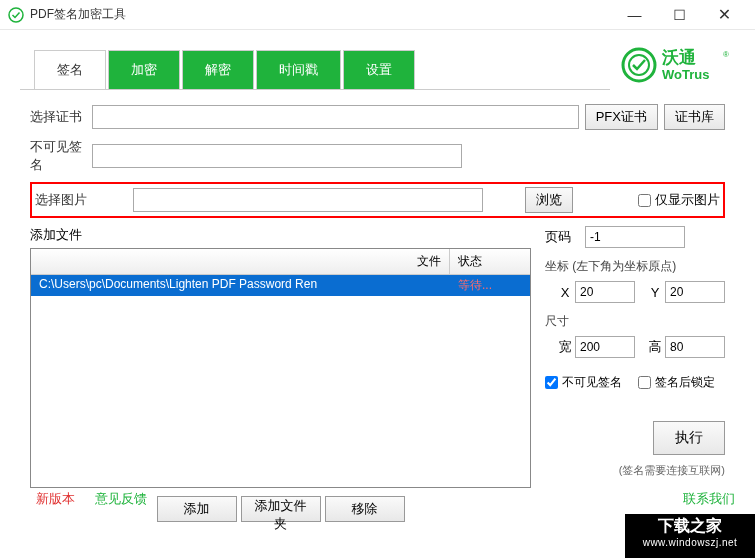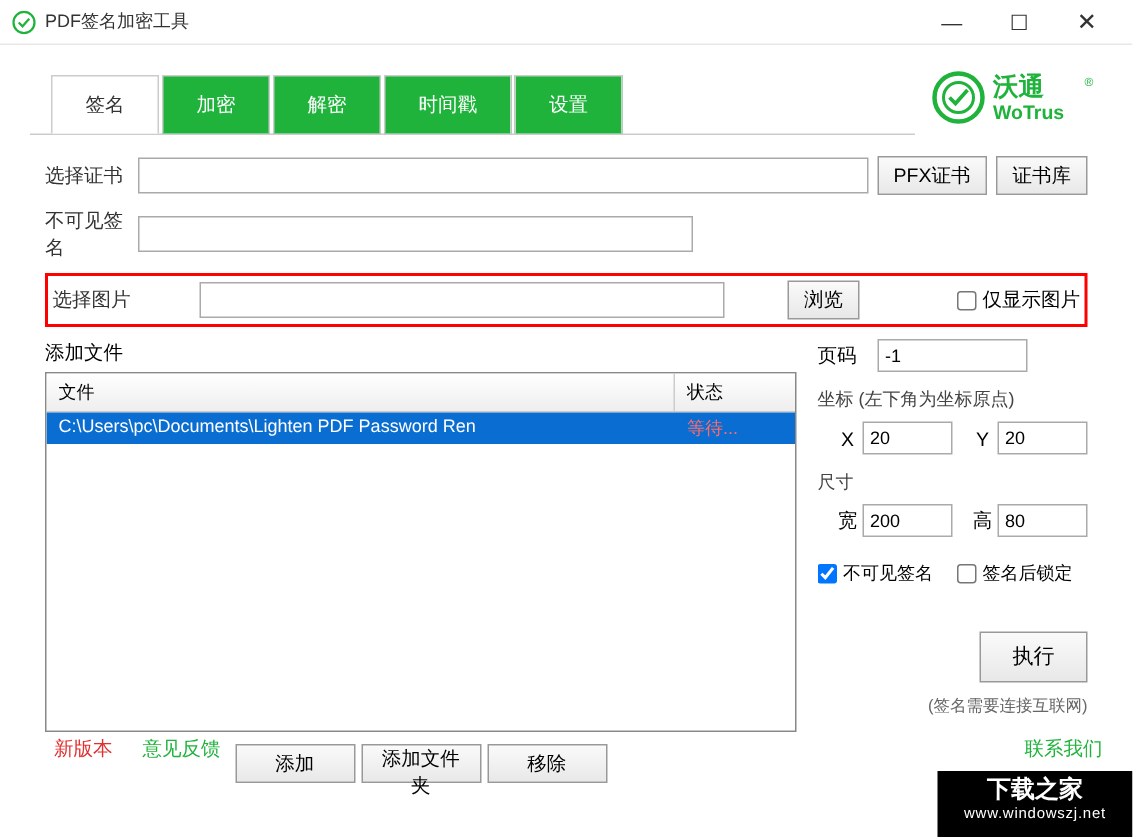--- a/index.html
+++ b/index.html
@@ -30,21 +30,21 @@
     .checkbox-wrap input { margin-right: 4px; }
     
     .highlight-box { border: 2px solid #ff0000; gap: 36px; }
     
     .main-row { display: flex; gap: 14px; margin-top: 4px; }
     .file-area { flex: 1; }
     .file-label { font-size: 13px; margin-bottom: 4px; }
     .file-table { border: 1px solid #888; height: 240px; background: #fff; overflow: hidden; }
     .file-header { display: flex; background: linear-gradient(#fff,#eee); border-bottom: 1px solid #ccc; }
     .file-header-cell { padding: 4px 8px; font-size: 12px; border-right: 1px solid #ccc; }
-    .file-header-cell:first-child { flex: 1; }
+    .file-header-cell:first-child { flex: 1; text-align: right; }
     .file-header-cell:last-child { width: 80px; border-right: none; }
     .file-row { display: flex; background: #0a6dd1; color: #fff; }
     .file-cell { padding: 2px 8px; font-size: 12px; white-space: nowrap; overflow: hidden; }
     .file-cell:first-child { flex: 1; }
     .file-cell.status { width: 80px; color: #ff6b6b; }
     
     .side-panel { width: 180px; font-size: 13px; }
     .side-row { display: flex; align-items: center; margin-bottom: 10px; }
     .side-label { width: 40px; }
     .side-input { width: 60px; height: 22px; border: 1px solid #aaa; padding: 0 4px; font-size: 12px; }

